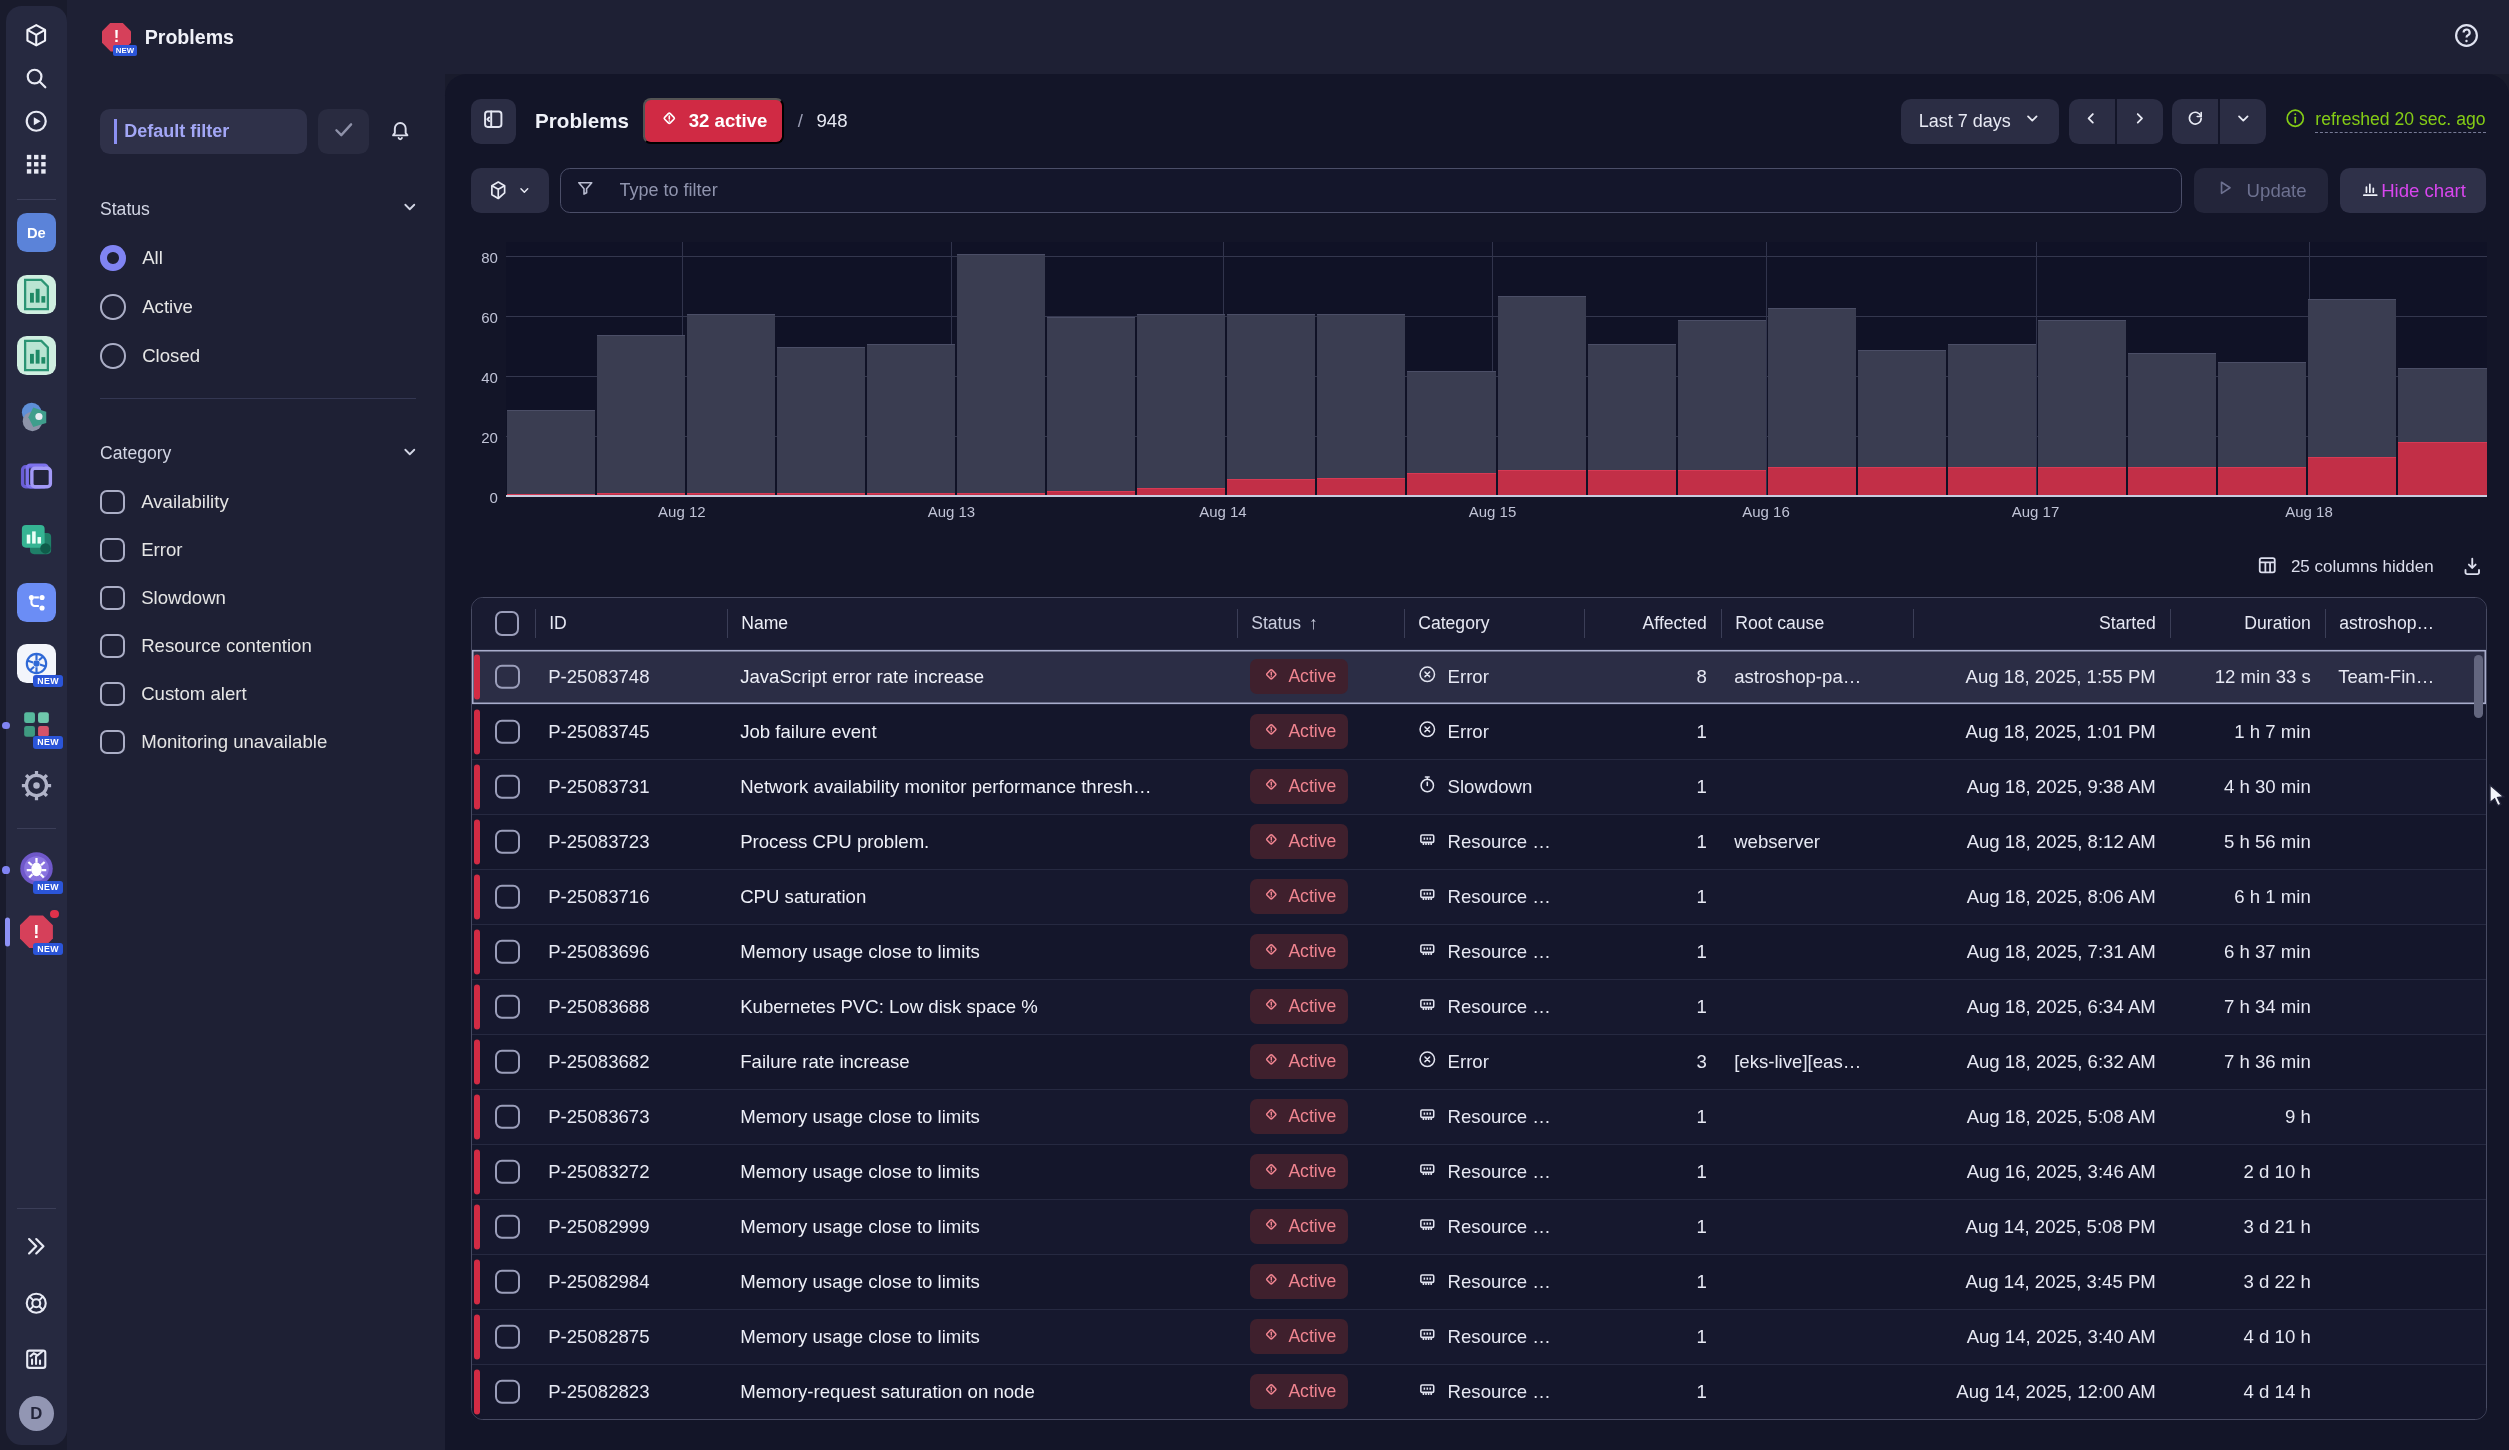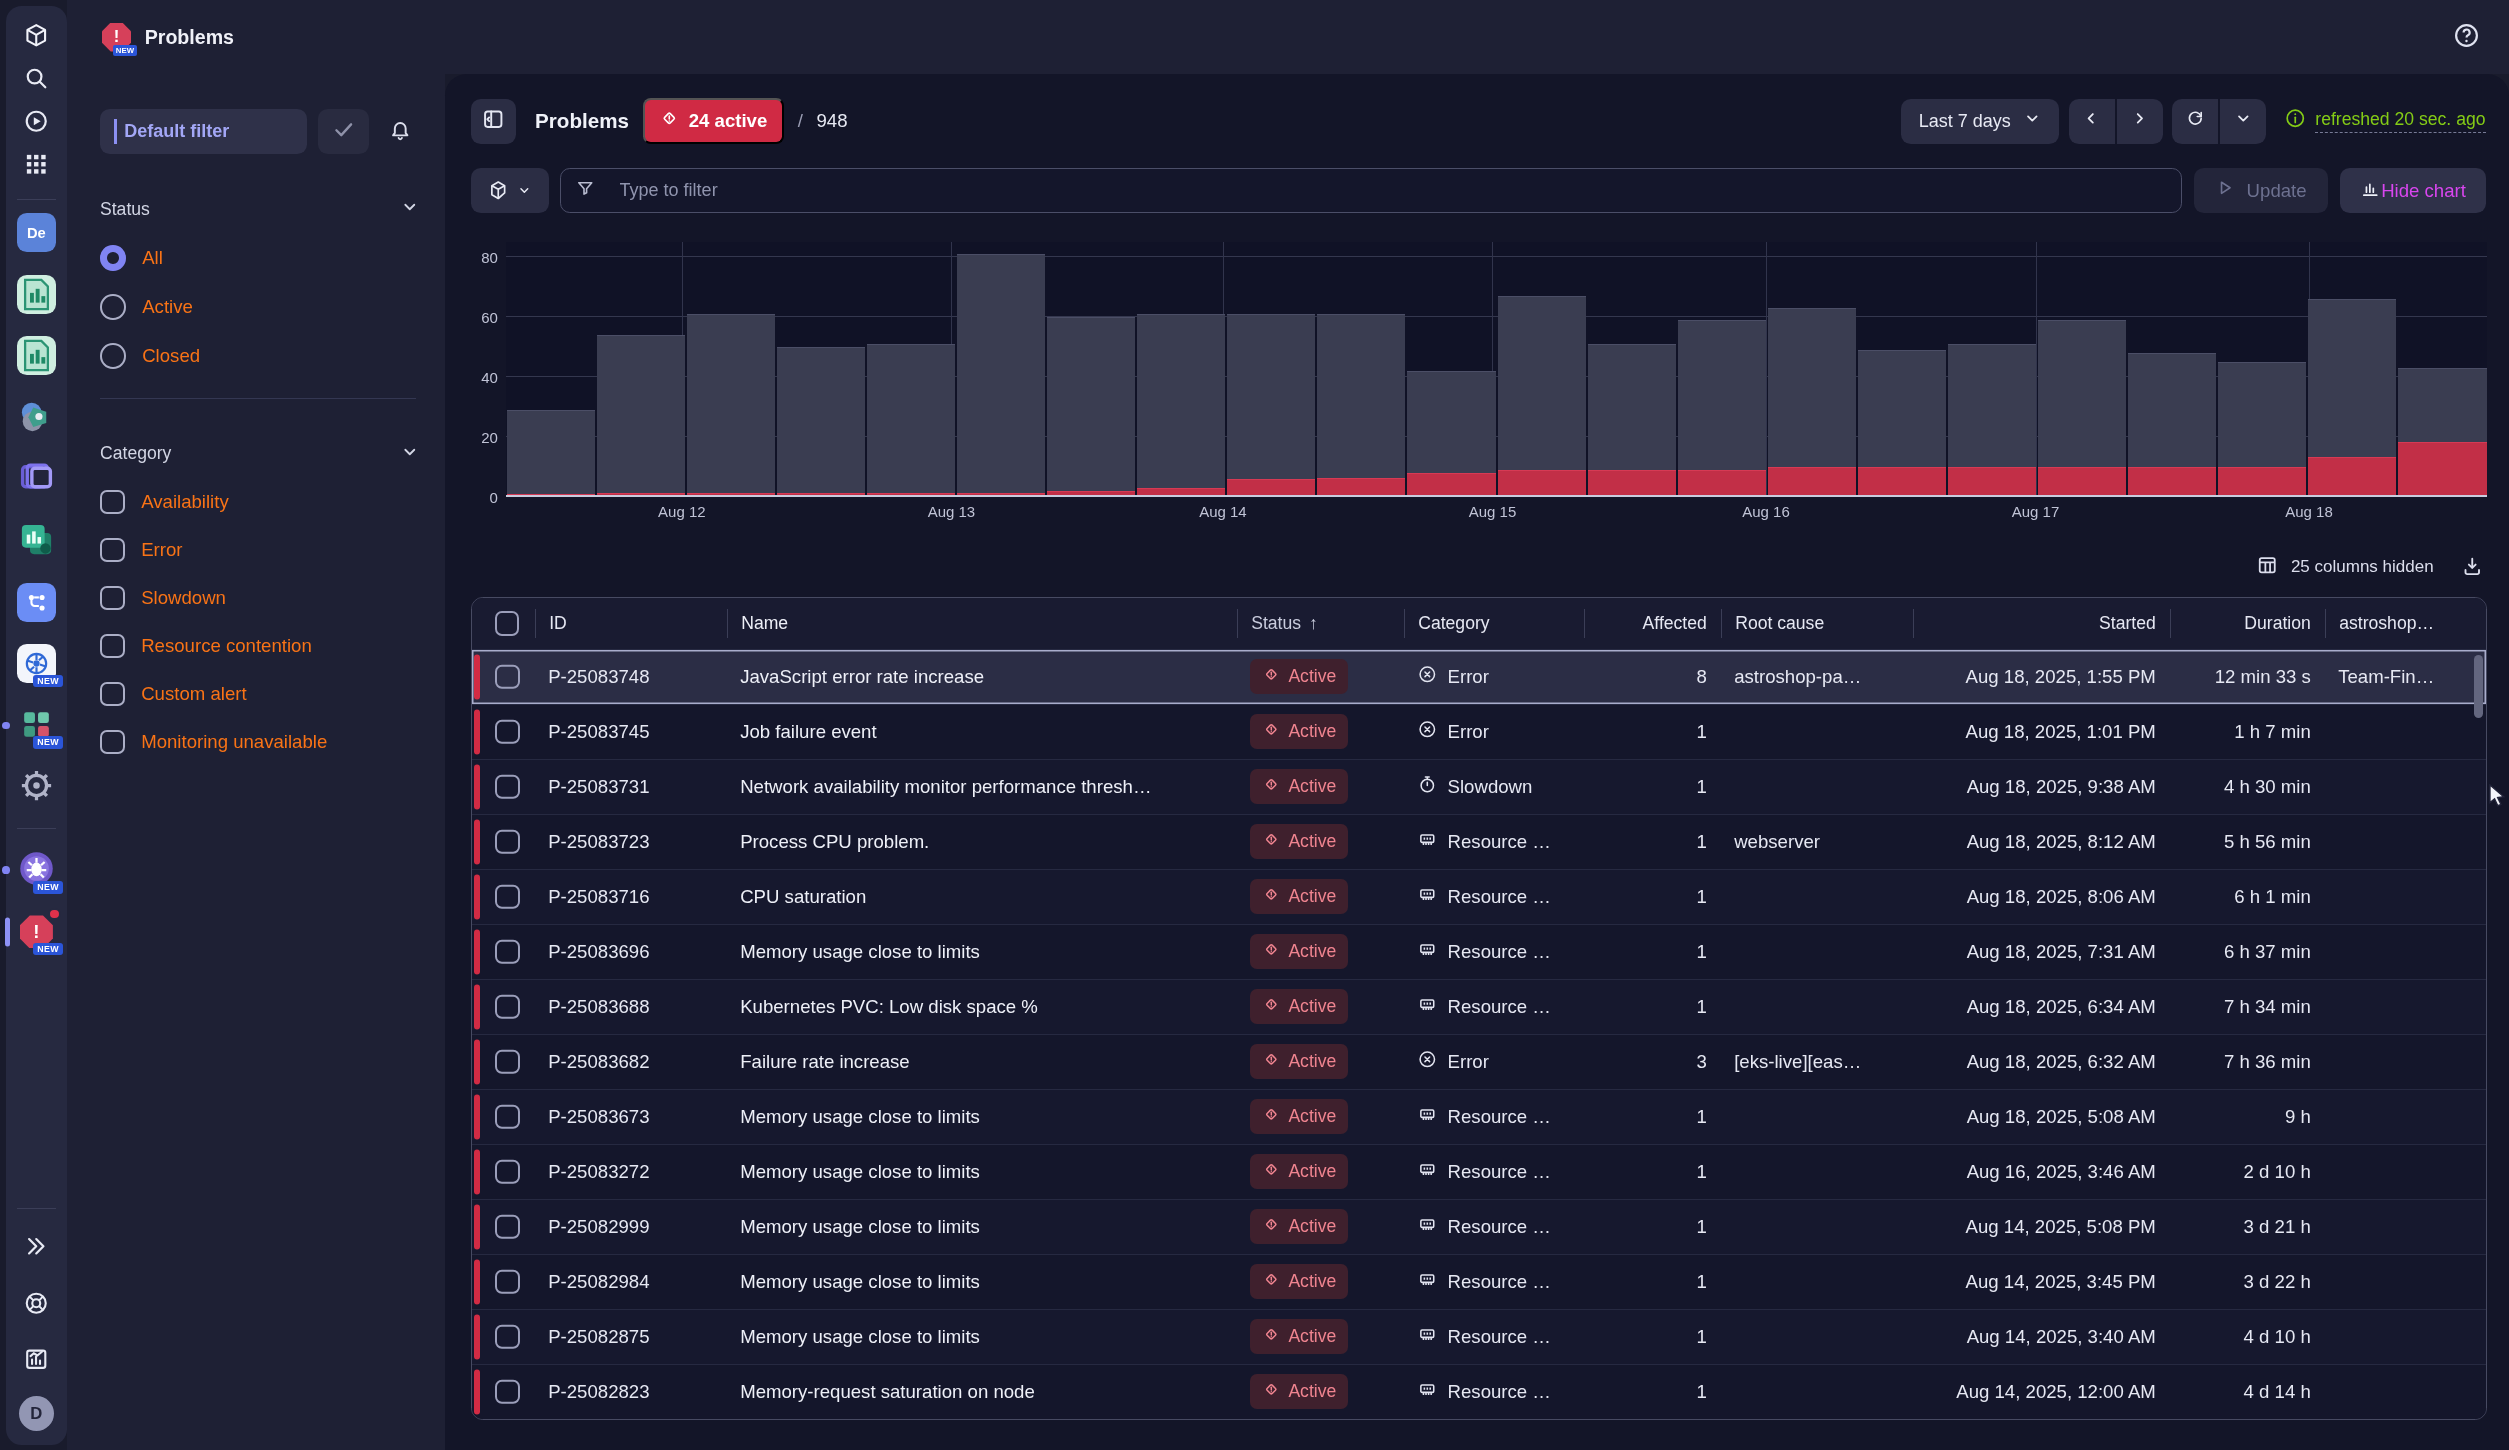--- a/index.html
+++ b/index.html
@@ -43,21 +43,21 @@
   .finput-row { display:flex; align-items:center; gap:11.8px; }
   .finput { width:208px; height:45px; background:#2f3149; border-radius:9.8px; display:flex; align-items:center; padding:0 14px; gap:7.8px; cursor:text; }
   .caret { width:2.5px; height:25.5px; background:#8c90f2; }
   .finput span.val { color:#a3a7f6; font-size:18px; font-weight:600; }
   .sqbtn { width:51px; height:45px; border:none; border-radius:9.8px; background:#292b40; color:#8f92a9; display:flex; align-items:center; justify-content:center; cursor:pointer; }
   .sqbtn svg { width:23.5px; height:23.5px; }
   .bellbtn { border:none; background:transparent; color:#dcdeec; width:39px; height:45px; display:flex; align-items:center; justify-content:center; cursor:pointer; }
   .bellbtn svg { width:24.5px; height:24.5px; }
   .sect { margin-top:43px; display:flex; align-items:center; justify-content:space-between; color:#d2d5e4; font-size:17.6px; cursor:pointer; }
   .sect svg { width:19.6px; height:19.6px; color:#d2d5e4; }
-  .opt { display:flex; align-items:center; gap:16.7px; margin-top:23.5px; cursor:pointer; font-size:18.6px; color:#f97316; }
+  .opt { display:flex; align-items:center; gap:16.7px; margin-top:23.5px; cursor:pointer; font-size:18.6px; color:#e5e5e5; }
   .radio { width:25.5px; height:25.5px; border-radius:50%; border:2px solid #abaec6; background:transparent; flex:0 0 auto; }
   .radio.sel { border:7.8px solid #8084f3; }
   .cbox { width:24.5px; height:24.5px; border-radius:6.9px; border:2px solid #abaec6; background:transparent; flex:0 0 auto; }
   .fdivider { height:1px; background:#343752; margin:29px 3.9px 0 0; }
 
   
   .card { position:absolute; left:445px; top:74px; right:0; bottom:0; background:#131528; border-radius:21.6px 21.6px 0 0; z-index:2; overflow:hidden; }
   .chead { height:94px; display:flex; align-items:center; padding:0 23.5px 0 25.5px; gap:13.7px; }
   .togglebtn { width:45px; height:45px; border:none; border-radius:9.8px; background:#2b2d44; color:#e4e6f2; display:flex; align-items:center; justify-content:center; cursor:pointer; }
   .togglebtn svg { width:24.5px; height:24.5px; }
@@ -450,21 +450,21 @@
     </button>
     <span class="ctitle">Problems</span>
     <button class="badge-active">
       <span>
         <svg viewBox="0 0 24 24" fill="none" stroke="#fff" stroke-width="1.9">
             <rect x="7.4" y="7.4" width="9.2" height="9.2" rx="1.6" transform="rotate(45 12 12)"></rect>
             <path d="M12 9.4v3.4" stroke-linecap="round"></path>
             <circle cx="12" cy="15.1" r=".9" fill="#fff" stroke="none"></circle>
           </svg>
       </span>
-      <span>24 active</span>
+      <span>32 active</span>
     </button>
     <span class="slash">/</span>
     <span class="total">948</span>
 
     <div class="hright">
       <button class="hbtn">
         <span>Last 7 days</span>
         <span>
           <svg viewBox="0 0 24 24" fill="none" stroke="currentColor" stroke-width="2.3" stroke-linecap="round" stroke-linejoin="round">
               <path d="M6.5 9.5l5.5 5.5 5.5-5.5"></path>

